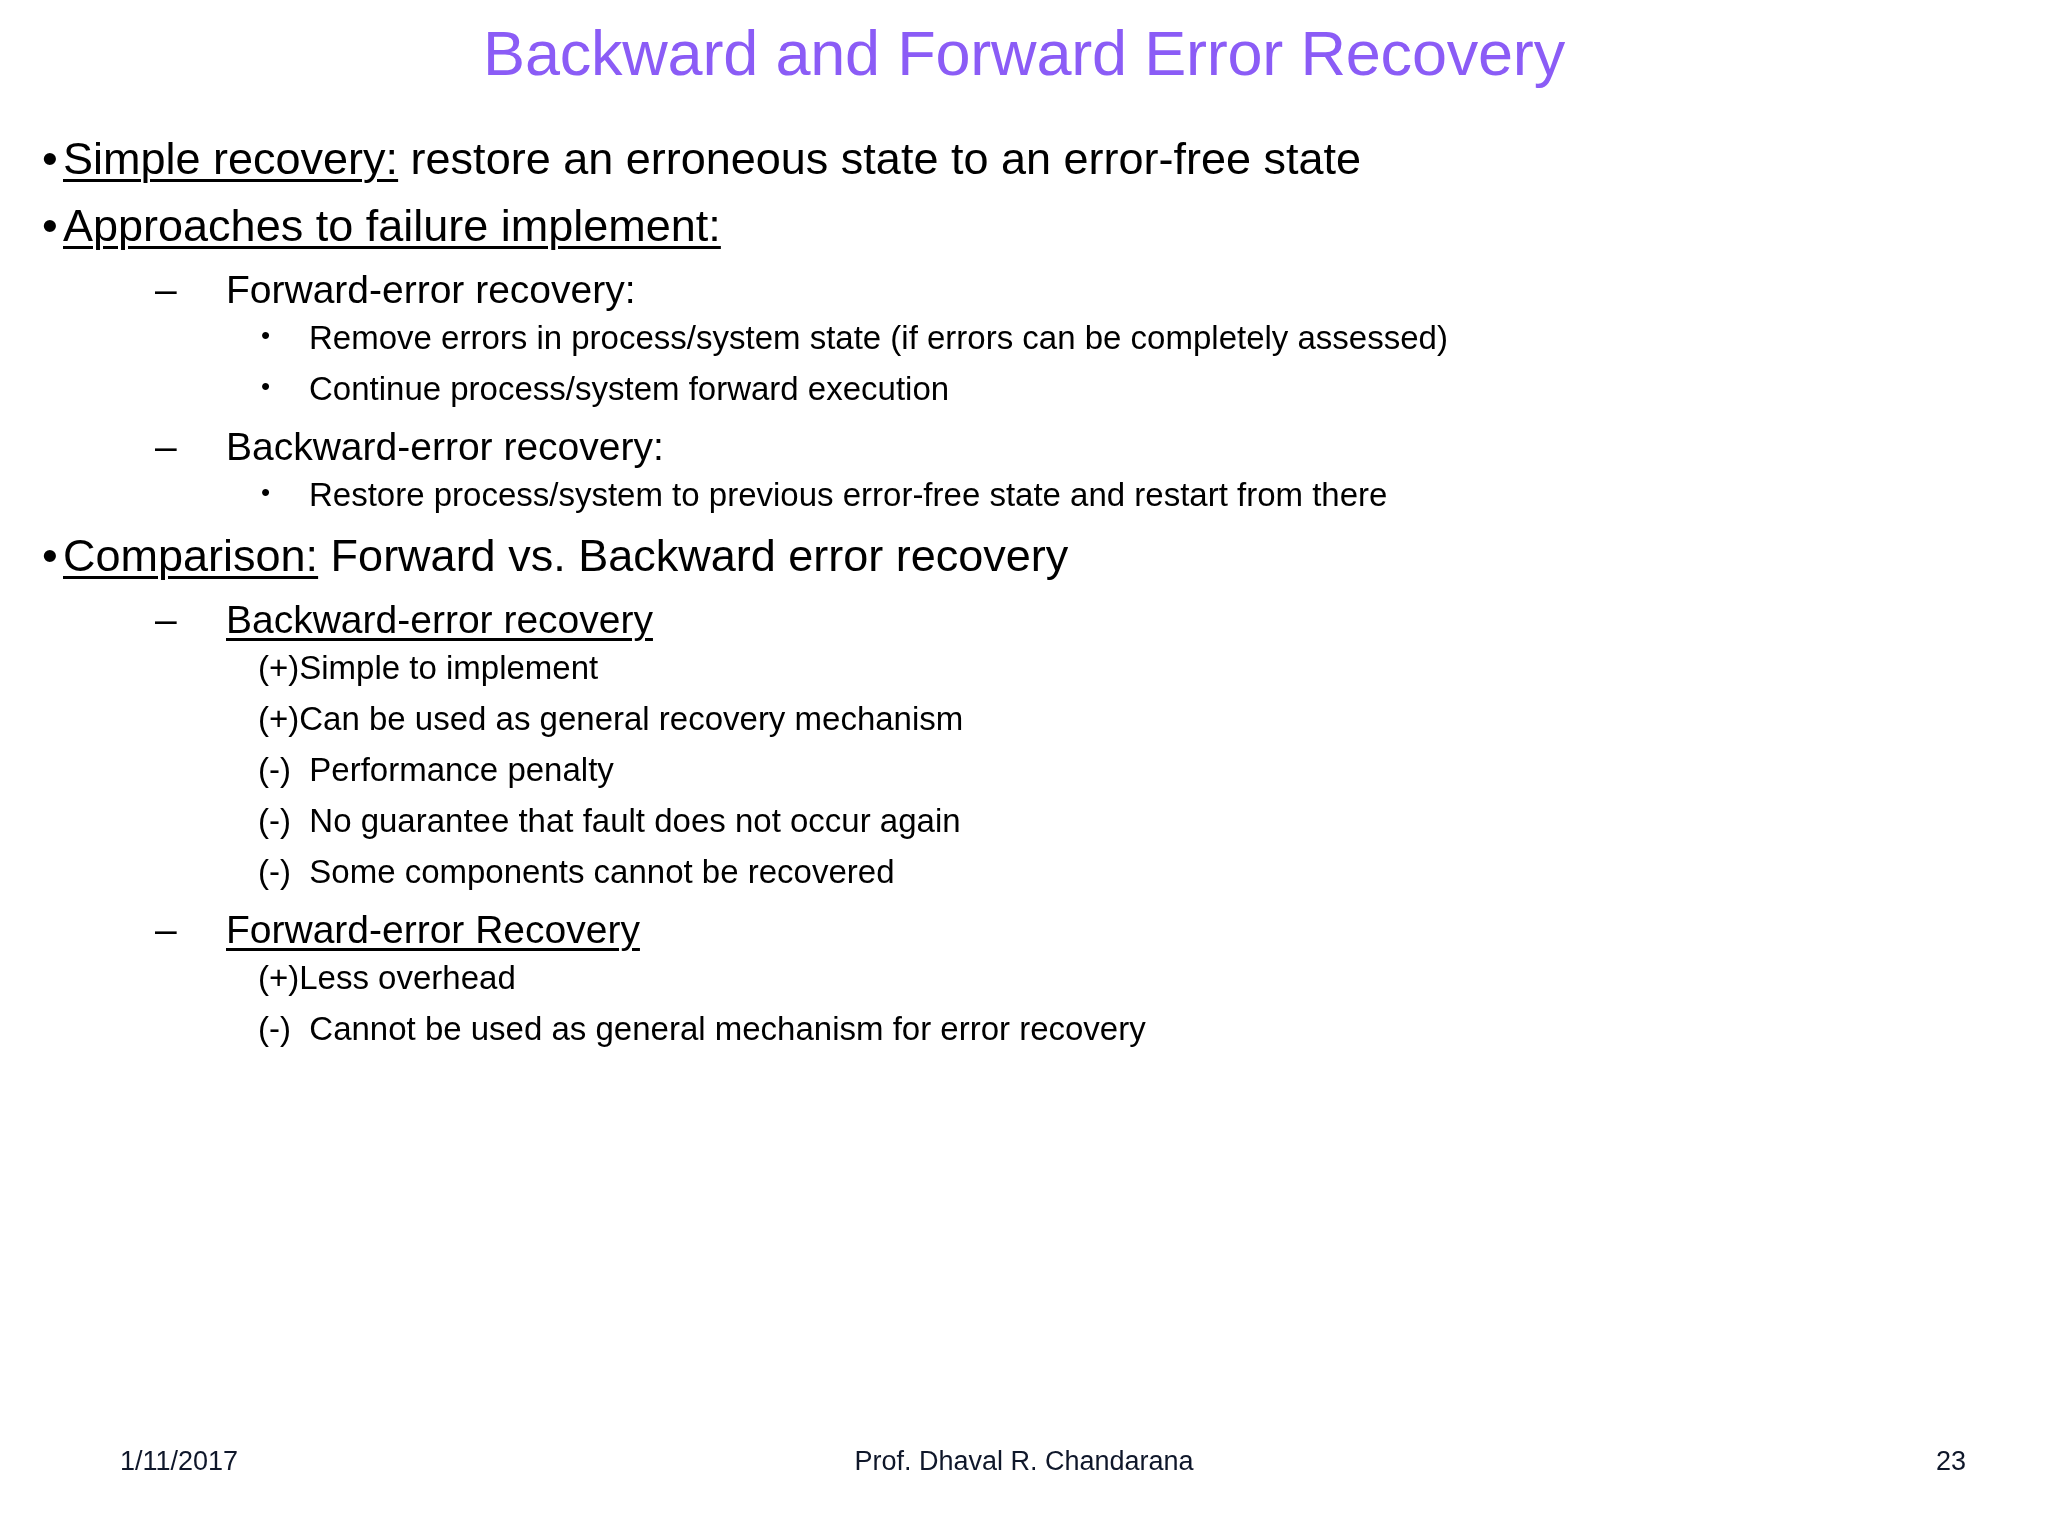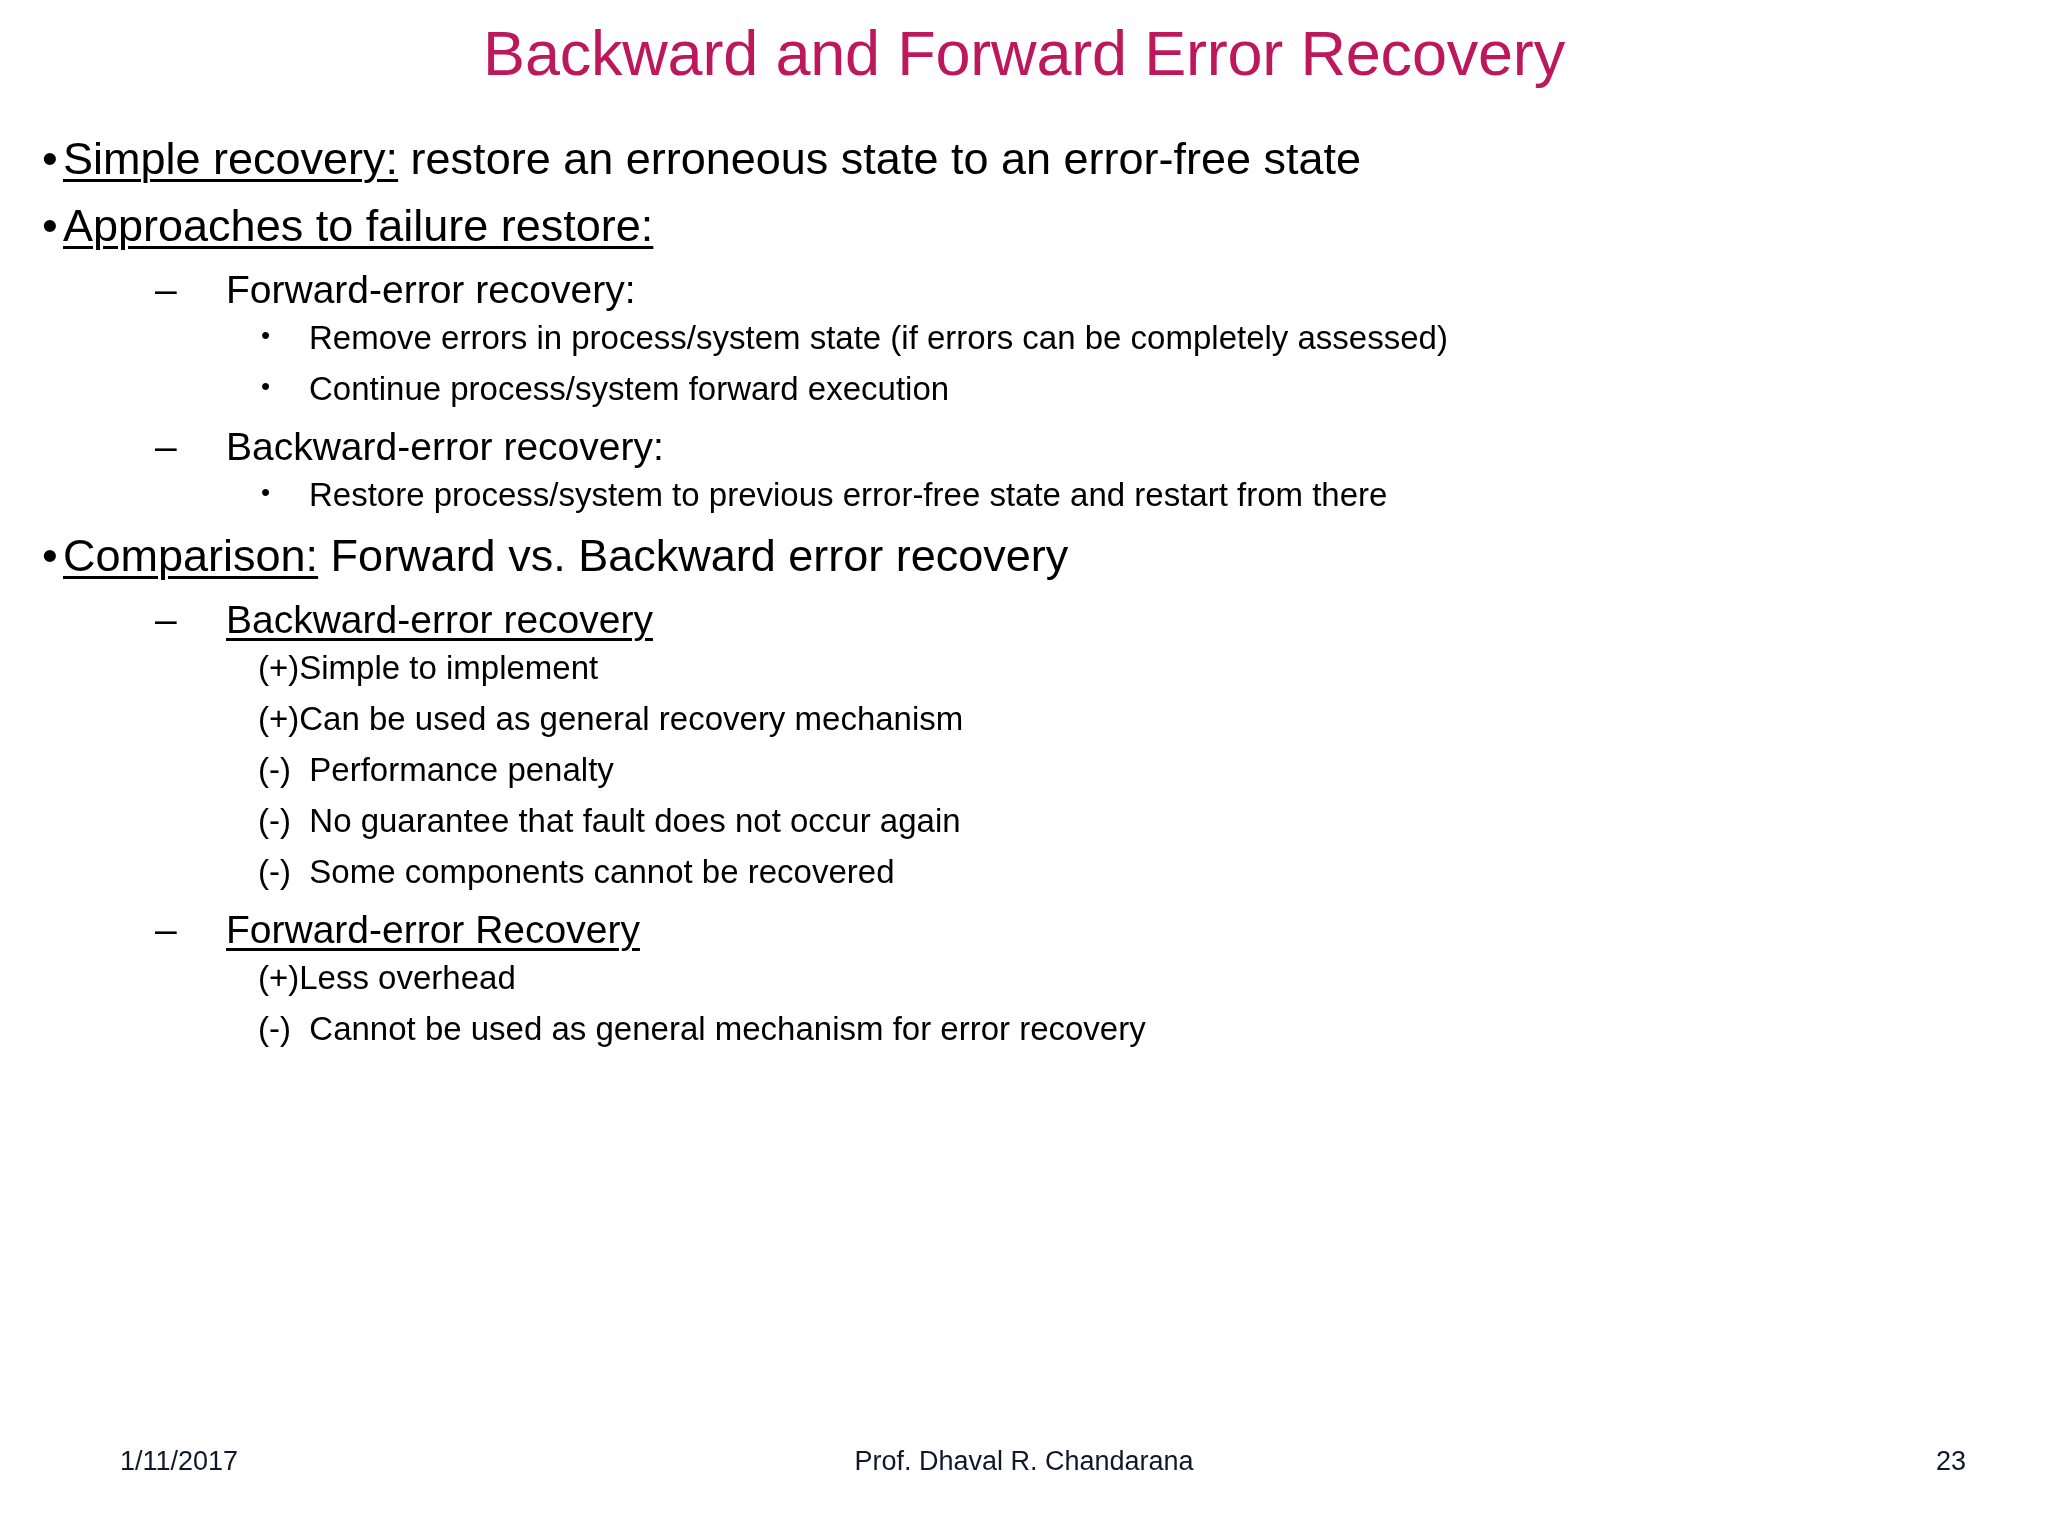--- a/index.html
+++ b/index.html
@@ -26,21 +26,21 @@
   
   .slide-title {
     position: absolute;
     top: 18px;
     left: 0;
     width: 2048px;
     text-align: center;
     font-size: 63px;
     line-height: 1.12;
     font-weight: 400;
-    color: #be185d;
+    color: #8b5cf6;
     letter-spacing: -0.2px;
     white-space: nowrap;
   }
 
   
   .body-block {
     position: absolute;
     top: 136px;
     left: 42px;
     width: 1960px;
@@ -154,21 +154,21 @@
 
   <div class="body-block">
 
     <div class="line lvl1 gap-md">
       <span class="marker">•</span>
       <span class="txt"><span class="u">Simple recovery:</span><span> restore an erroneous state to an error-free state</span></span>
     </div>
 
     <div class="line lvl1 gap-md">
       <span class="marker">•</span>
-      <span class="txt"><span class="u">Approaches to failure restore:</span><span></span></span>
+      <span class="txt"><span class="u">Approaches to failure implement:</span><span></span></span>
     </div>
 
     <div class="line lvl2 gap-sm">
       <span class="marker">–</span>
       <span class="txt">Forward-error recovery:</span>
     </div>
 
     <div class="line lvl3">
       <span class="marker">•</span>
       <span class="txt">Remove errors in process/system state (if errors can be completely assessed)</span>

